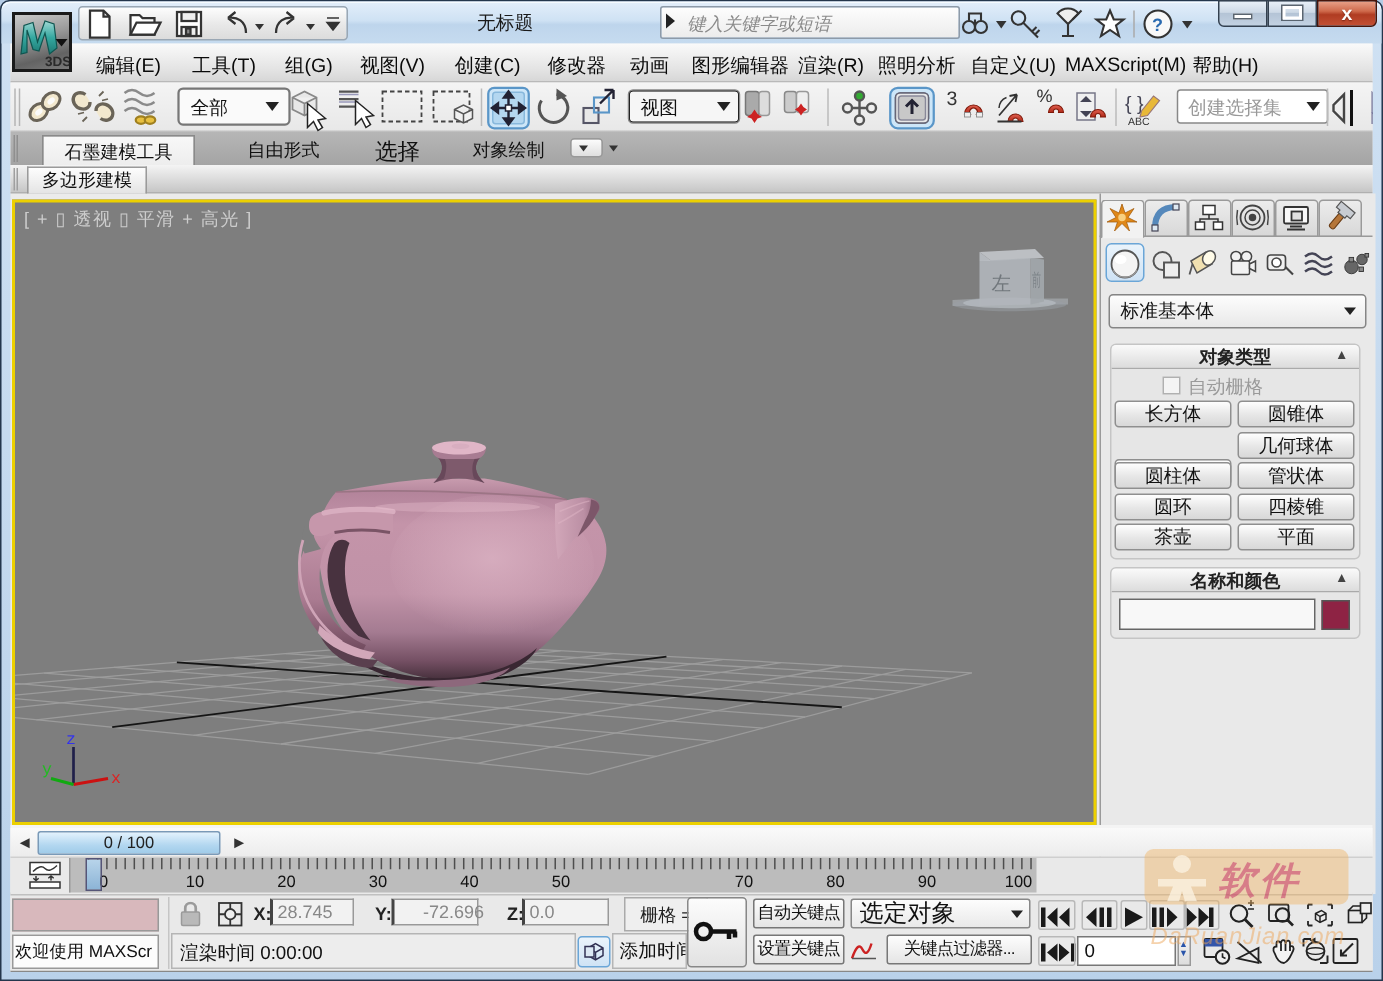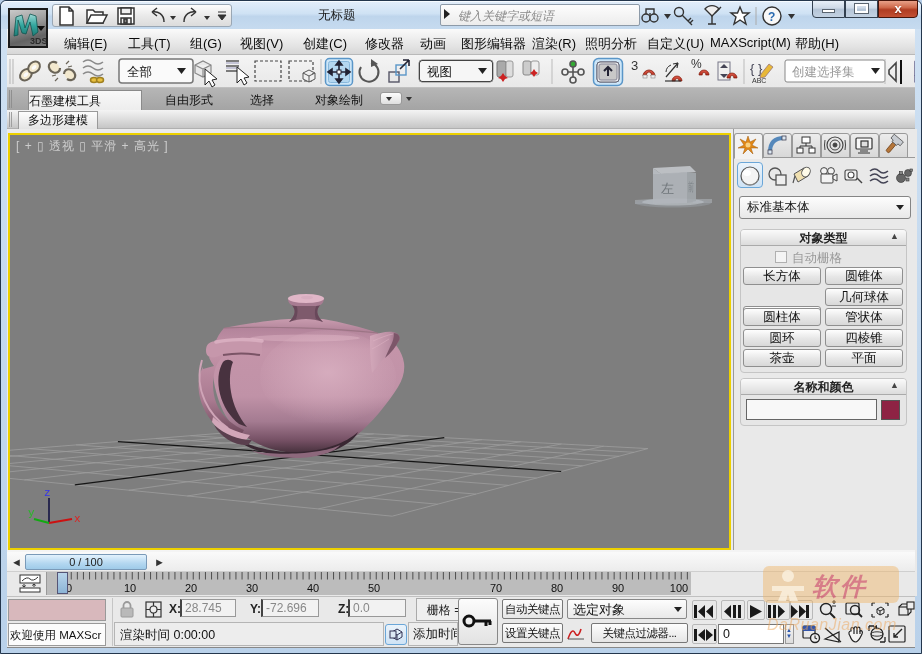--- a/index.html
+++ b/index.html
@@ -58,23 +58,23 @@
 <path d="M 4 26 L 6 7 L 12 5 L 15 18 L 20 4 L 26 6 L 28 22 L 23 26 L 20 12 L 16 24 L 12 23 L 8 10 L 8 25 Z" fill="url(#teal)" stroke="#0f5550" stroke-width="0.8"></path>
 <text x="20" y="34" font-size="9" font-weight="bold" fill="#2a2a2a" font-family="Liberation Sans,sans-serif">3DS</text>
 </svg>
 <div style="position:absolute;right:1px;top:16px;width:0;height:0;border-top:5px solid #111;border-left:4px solid transparent;border-right:4px solid transparent;"></div>
 </div>
 
 <div class="abs" id="toolbar" style="left:7px;top:55px;width:908px;height:33px;background:linear-gradient(#f4f4f4,#e8e8e8);border-bottom:1px solid #c0c0c0;"></div>
 
 <div class="abs" id="ribbonrow1" style="left:7px;top:88px;width:908px;height:22px;background:linear-gradient(#b6b6b6,#a4a4a4);"></div>
 <div class="abs" id="ribbonrow2" style="left:7px;top:110px;width:908px;height:19px;background:linear-gradient(#f4f4f4,#c6c6c6);border-bottom:1px solid #b0b0b0;"></div>
-<div class="abs" style="left:28px;top:90px;width:114px;height:20px;background:linear-gradient(#f8f8f8,#ededed);border:1px solid #8a8a8a;border-bottom:none;font-size:12px;text-align:left;line-height:20px;color:#111;">石墨建模工具</div>
+<div class="abs" style="left:28px;top:90px;width:102px;height:20px;background:linear-gradient(#f8f8f8,#ededed);border:1px solid #8a8a8a;border-bottom:none;font-size:12px;text-align:center;line-height:20px;color:#111;">石墨建模工具</div>
 <div class="abs" style="left:165px;top:92px;font-size:12px;color:#111;">自由形式</div>
-<div class="abs" style="left:250px;top:92px;font-size:12px;color:#111;">选择</div>
+<div class="abs" style="left:250px;top:92px;font-size:15px;color:#111;">选择</div>
 <div class="abs" style="left:315px;top:92px;font-size:12px;color:#111;">对象绘制</div>
 <div class="abs" style="left:380px;top:92px;width:22px;height:13px;background:linear-gradient(#fcfcfc,#dfdfdf);border:1px solid #999;border-radius:3px;"></div>
 <div class="abs" style="left:386px;top:97px;width:0;height:0;border-top:4px solid #333;border-left:3.5px solid transparent;border-right:3.5px solid transparent;"></div>
 <div class="abs" style="left:406px;top:97px;width:0;height:0;border-top:4px solid #333;border-left:3.5px solid transparent;border-right:3.5px solid transparent;"></div>
 <div class="abs" style="left:18px;top:111px;width:80px;height:18px;background:linear-gradient(#fdfdfd,#e4e4e4);border:1px solid #9a9a9a;border-bottom:none;font-size:12px;text-align:center;line-height:17px;color:#111;">多边形建模</div>
 
 <div class="abs" style="left:9px;top:90px;width:1px;height:18px;background:#8f8f8f;box-shadow:2px 0 0 #8f8f8f;"></div>
 <div class="abs" style="left:9px;top:112px;width:1px;height:15px;background:#9f9f9f;box-shadow:2px 0 0 #9f9f9f;"></div>
 
 <div class="abs" id="viewport" style="left:8px;top:133px;width:723px;height:417px;background:#7e7e7e;border:2px solid #ecd000;"></div>
@@ -443,32 +443,32 @@
     </g>
 <g transform="translate(26,1)" fill="none" stroke="#333" stroke-width="1.2">
       <rect x="0" y="0" width="15" height="15"></rect>
       <circle cx="7.5" cy="7.5" r="3.5" fill="#eee"></circle>
       <path d="M 7.5 0 V 4 M 7.5 11 V 15 M 0 7.5 H 4 M 11 7.5 H 15"></path>
     </g>
 </svg>
 <div class="abs" style="left:169px;top:602px;font-size:12px;font-weight:bold;color:#222;">X:</div>
 <div class="abs" style="left:180px;top:599px;width:56px;height:18px;background:#f2f2f2;border:1px solid #999;border-left:2px solid #444;font-size:12px;color:#888;line-height:17px;padding-left:3px;">28.745</div>
 <div class="abs" style="left:250px;top:602px;font-size:12px;font-weight:bold;color:#222;">Y:</div>
-<div class="abs" style="left:261px;top:599px;width:58px;height:18px;background:#f2f2f2;border:1px solid #999;border-left:2px solid #444;font-size:12px;color:#888;line-height:17px;padding-left:3px;">-72.696</div>
+<div class="abs" style="left:261px;top:599px;width:58px;height:18px;background:#f2f2f2;border:1px solid #999;border-left:2px solid #444;font-size:12px;color:#888;line-height:17px;padding-left:19px;">-72.696</div>
 <div class="abs" style="left:338px;top:602px;font-size:12px;font-weight:bold;color:#222;">Z:</div>
 <div class="abs" style="left:348px;top:599px;width:58px;height:18px;background:#f2f2f2;border:1px solid #999;border-left:2px solid #444;font-size:12px;color:#888;line-height:17px;padding-left:3px;">0.0</div>
 <div class="abs" style="left:416px;top:598px;width:56px;height:23px;background:#efefef;border:1px solid #aaa;font-size:12px;color:#222;line-height:22px;text-align:center;">栅格 =</div>
 <div class="abs" style="left:458px;top:598px;width:40px;height:47px;background:linear-gradient(#fcfcfc,#e2e2e2);border:1px solid #888;border-radius:3px;"></div>
 <svg class="abs" style="left:462px;top:610px;" width="32" height="22" viewBox="0 0 32 22">
 <circle cx="7" cy="11" r="5" fill="none" stroke="#111" stroke-width="3"></circle>
 <path d="M 11 11 L 29 11 M 24 11 L 24 16 M 28 11 L 28 15" stroke="#111" stroke-width="3"></path>
 </svg>
 <div class="abs btn2" style="left:502px;top:599px;width:61px;height:20px;">自动关键点</div>
 <div class="abs btn2" style="left:502px;top:623px;width:61px;height:20px;">设置关键点</div>
-<div class="abs" style="left:567px;top:599px;width:120px;height:20px;background:linear-gradient(#fdfdfd,#e9e9e9);border:1px solid #888;border-radius:2px;font-size:13px;color:#111;line-height:19px;padding-left:5px;">选定对象</div>
+<div class="abs" style="left:567px;top:599px;width:120px;height:20px;background:linear-gradient(#fdfdfd,#e9e9e9);border:1px solid #888;border-radius:2px;font-size:16px;color:#111;line-height:19px;padding-left:5px;">选定对象</div>
 <div class="abs" style="left:674px;top:607px;width:0;height:0;border-top:5px solid #222;border-left:4.5px solid transparent;border-right:4.5px solid transparent;"></div>
 <svg class="abs" style="left:567px;top:625px;" width="20" height="18" viewBox="0 0 20 18">
 <path d="M 1 14 Q 5 2 8 8 Q 11 14 14 4" stroke="#cc2222" stroke-width="1.6" fill="none"></path>
 <path d="M 1 14 L 17 14" stroke="#555" stroke-width="1"></path>
   </svg>
 <div class="abs btn2" style="left:591px;top:623px;width:97px;height:20px;">关键点过滤器...</div>
 <div class="abs" style="left:114px;top:622px;width:270px;height:24px;background:#ededed;border:1px solid #b5b5b5;"></div>
 <div class="abs" style="left:120px;top:627px;font-size:12.5px;color:#111;">渲染时间  0:00:00</div>
 <div class="abs" style="left:385px;top:624px;width:22px;height:21px;background:linear-gradient(#eaf3fb,#cfe3f5);border:1.5px solid #6aa6d8;border-radius:3px;"></div>
 <svg class="abs" style="left:389px;top:628px;" width="14" height="13" viewBox="0 0 14 13">

